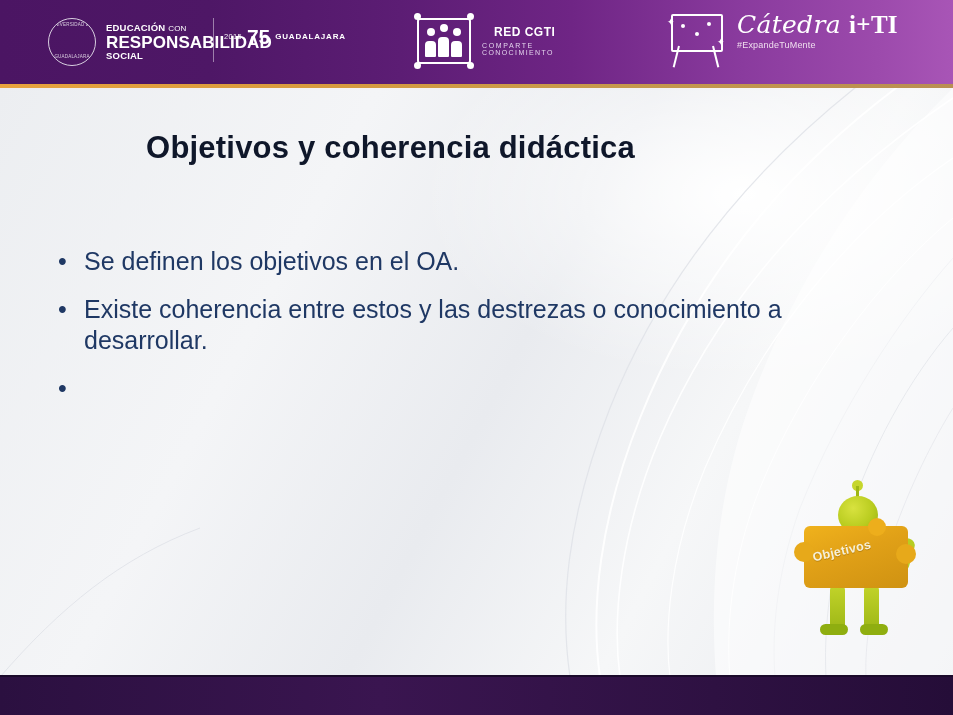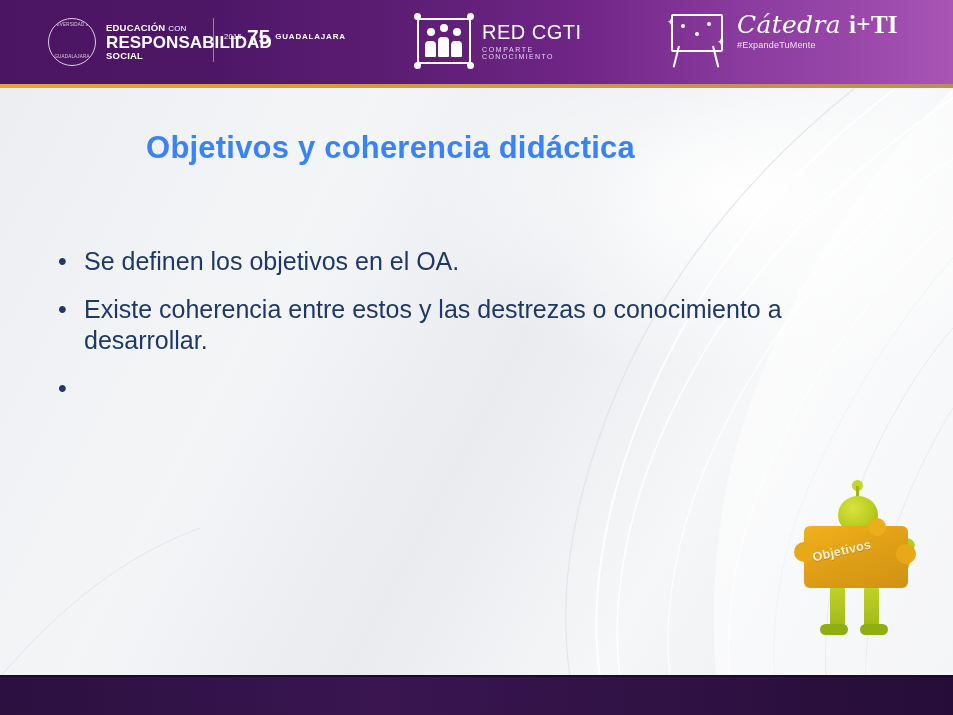--- a/index.html
+++ b/index.html
@@ -154,24 +154,25 @@
     border-radius: 4px 4px 1px 1px;
   }
   .cgti-mark .head {
     position: absolute;
     width: 8px; height: 8px;
     background: #ffffff;
     border-radius: 50%;
   }
   .cgti-text .t1 {
     color: #ffffff;
-    font-size: 20px;
-    font-weight: normal;
+    font-size: 12px;
+    font-weight: bold;
     letter-spacing: .5px;
     line-height: 1.05;
+    margin-left: 12px;
   }
   .cgti-text .t2 {
     color: #e3d3ec;
     font-size: 7px;
     letter-spacing: 1.6px;
     margin-top: 3px;
   }
   .cgti-text .t3 {
     color: #e3d3ec;
     font-size: 7px;
@@ -263,21 +264,21 @@
     inset: 0;
   }
 
   
   .title {
     position: absolute;
     top: 130px;
     left: 0;
     width: 781px;
     text-align: center;
-    color: #3b82f6;
+    color: #0f172a;
     font-size: 31px;
     font-weight: bold;
     letter-spacing: .2px;
   }
   .bullets {
     position: absolute;
     top: 246px;
     left: 52px;
     width: 790px;
   }

